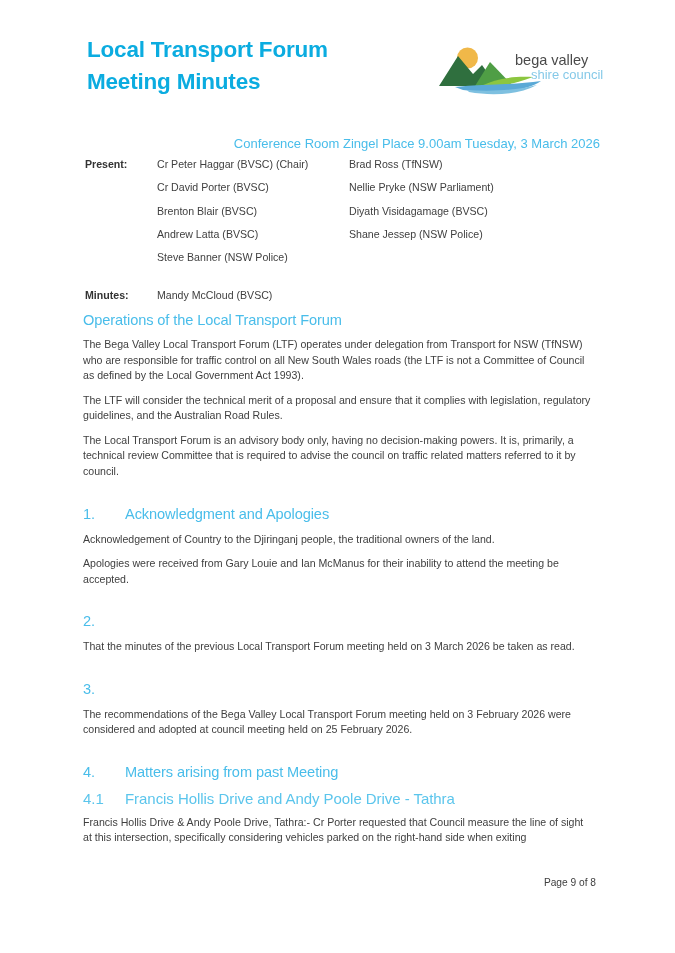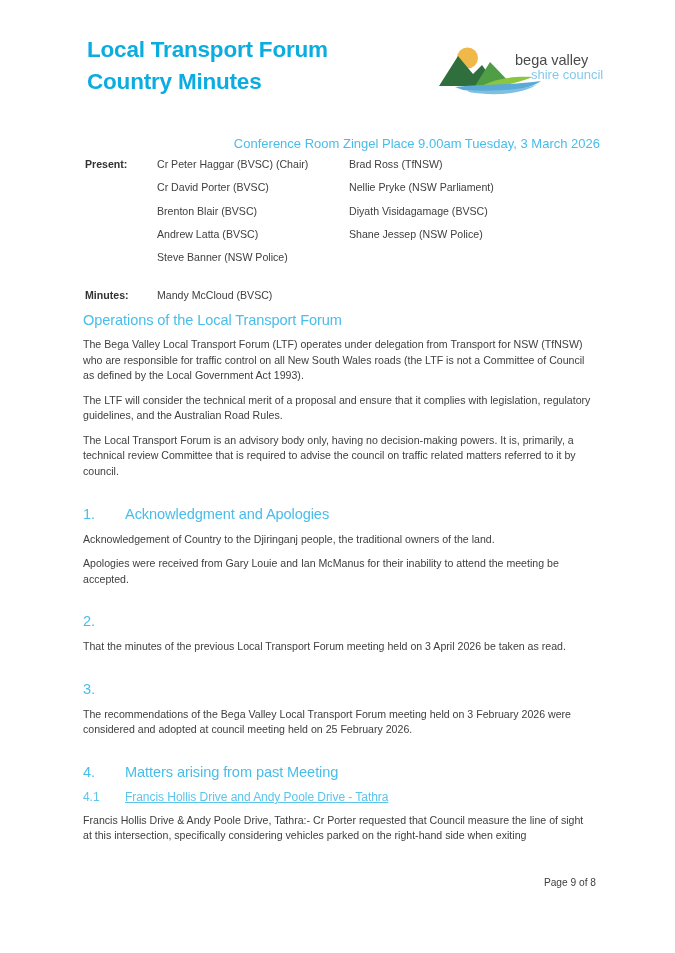--- a/index.html
+++ b/index.html
@@ -148,26 +148,25 @@
     top: 0;
   }
   .numbered-heading .txt {
     display: block;
     margin-left: 42px;
   }
 
   .sub-heading {
     position: relative;
     margin: 0 0 8px 0;
-    font-size: 12px;
+    font-size: 15px;
     font-weight: normal;
     color: #5bc5ec;
     letter-spacing: -0.05px;
     min-height: 15px;
-    text-decoration: underline;
   }
   .sub-heading .num {
     position: absolute;
     left: 0;
     top: 0;
   }
   .sub-heading .txt {
     display: block;
     margin-left: 42px;
   }
@@ -195,21 +194,21 @@
   }
 </style>
 </head>
 <body>
 
 <div class="page">
 
   <div class="header">
     <div class="doc-title">
       <span class="doc-title-line">Local Transport Forum</span>
-      <span class="doc-title-line">Country Minutes</span>
+      <span class="doc-title-line">Meeting Minutes</span>
     </div>
 
     <div class="logo">
       <svg width="172" height="62" viewBox="0 0 172 62" xmlns="http://www.w3.org/2000/svg">
 
         <circle cx="30.5" cy="20" r="10.5" fill="#f0b849"></circle>
 
         <path d="M2 48 L21 18 L36 36 L45 27 L60 48 Z" fill="#2f6f3e"></path>
 
         <path d="M38 48 L53 24 L76 48 Z" fill="#4f9e45"></path>
@@ -276,21 +275,21 @@
       <span class="txt">Acknowledgment and Apologies</span>
     </div>
     <p class="body-text">Acknowledgement of Country to the Djiringanj people, the traditional owners of the land.</p>
     <p class="body-text">Apologies were received from Gary Louie and Ian McManus for their inability to attend the meeting be accepted.</p>
 
     <div class="spacer-lg"></div>
 
     <div class="numbered-heading">
       <span class="num">2.</span>
     </div>
-    <p class="body-text">That the minutes of the previous Local Transport Forum meeting held on 3 April 2026 be taken as read.</p>
+    <p class="body-text">That the minutes of the previous Local Transport Forum meeting held on 3 March 2026 be taken as read.</p>
 
     <div class="spacer-lg"></div>
 
     <div class="numbered-heading">
       <span class="num">3.</span>
     </div>
     <p class="body-text">The recommendations of the Bega Valley Local Transport Forum meeting held on 3 February 2026 were considered and adopted at council meeting held on 25 February 2026.</p>
 
     <div class="spacer-lg"></div>
 

